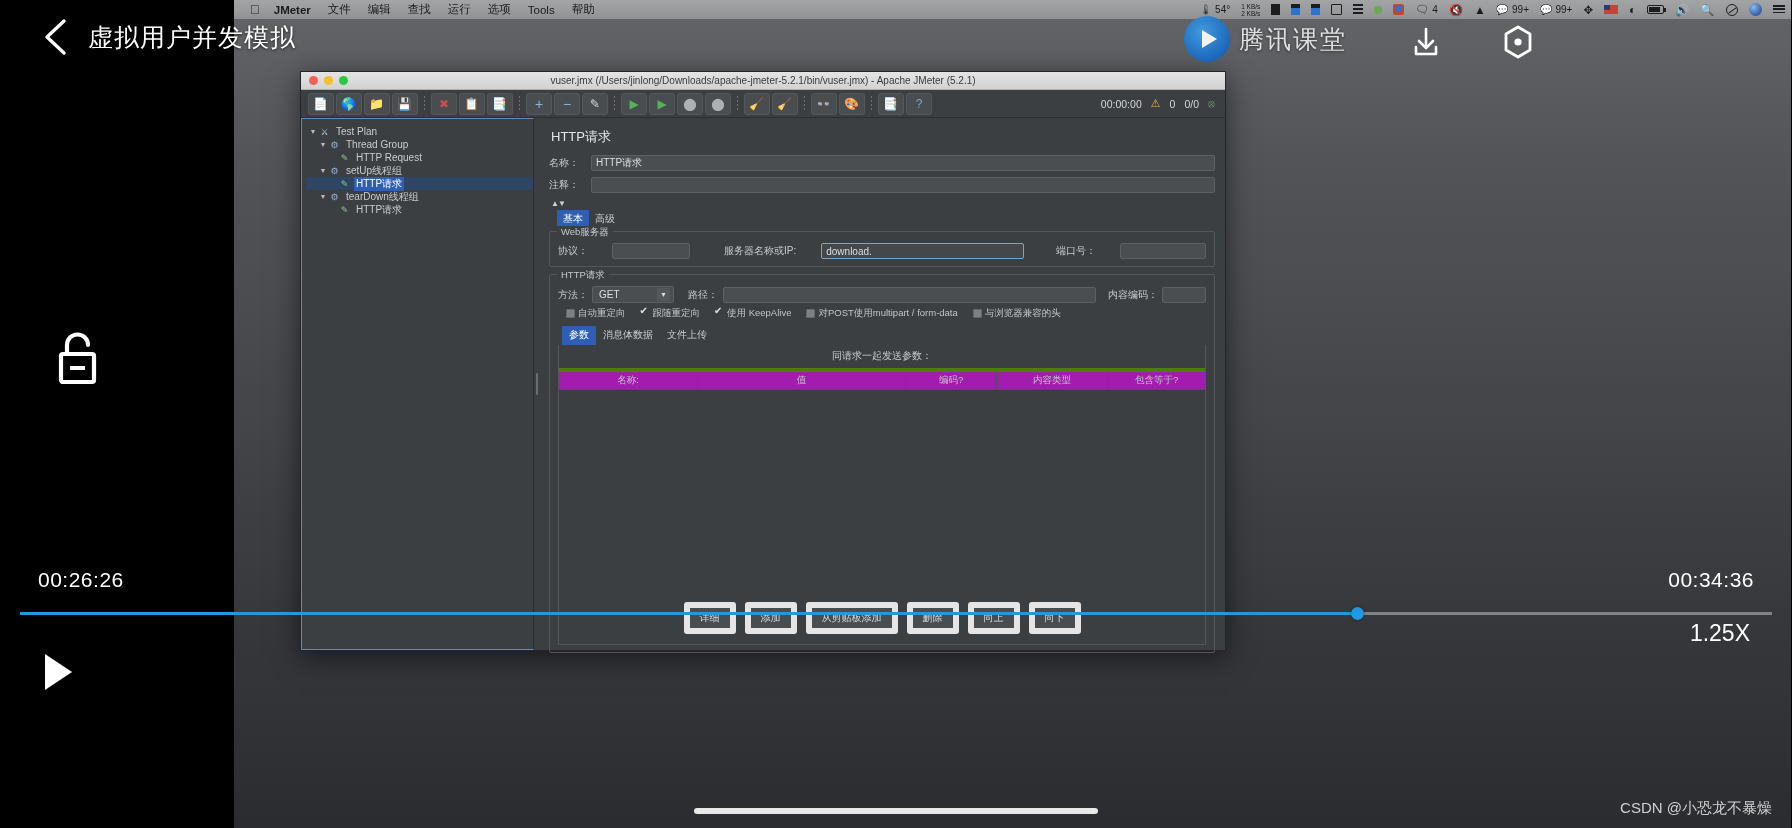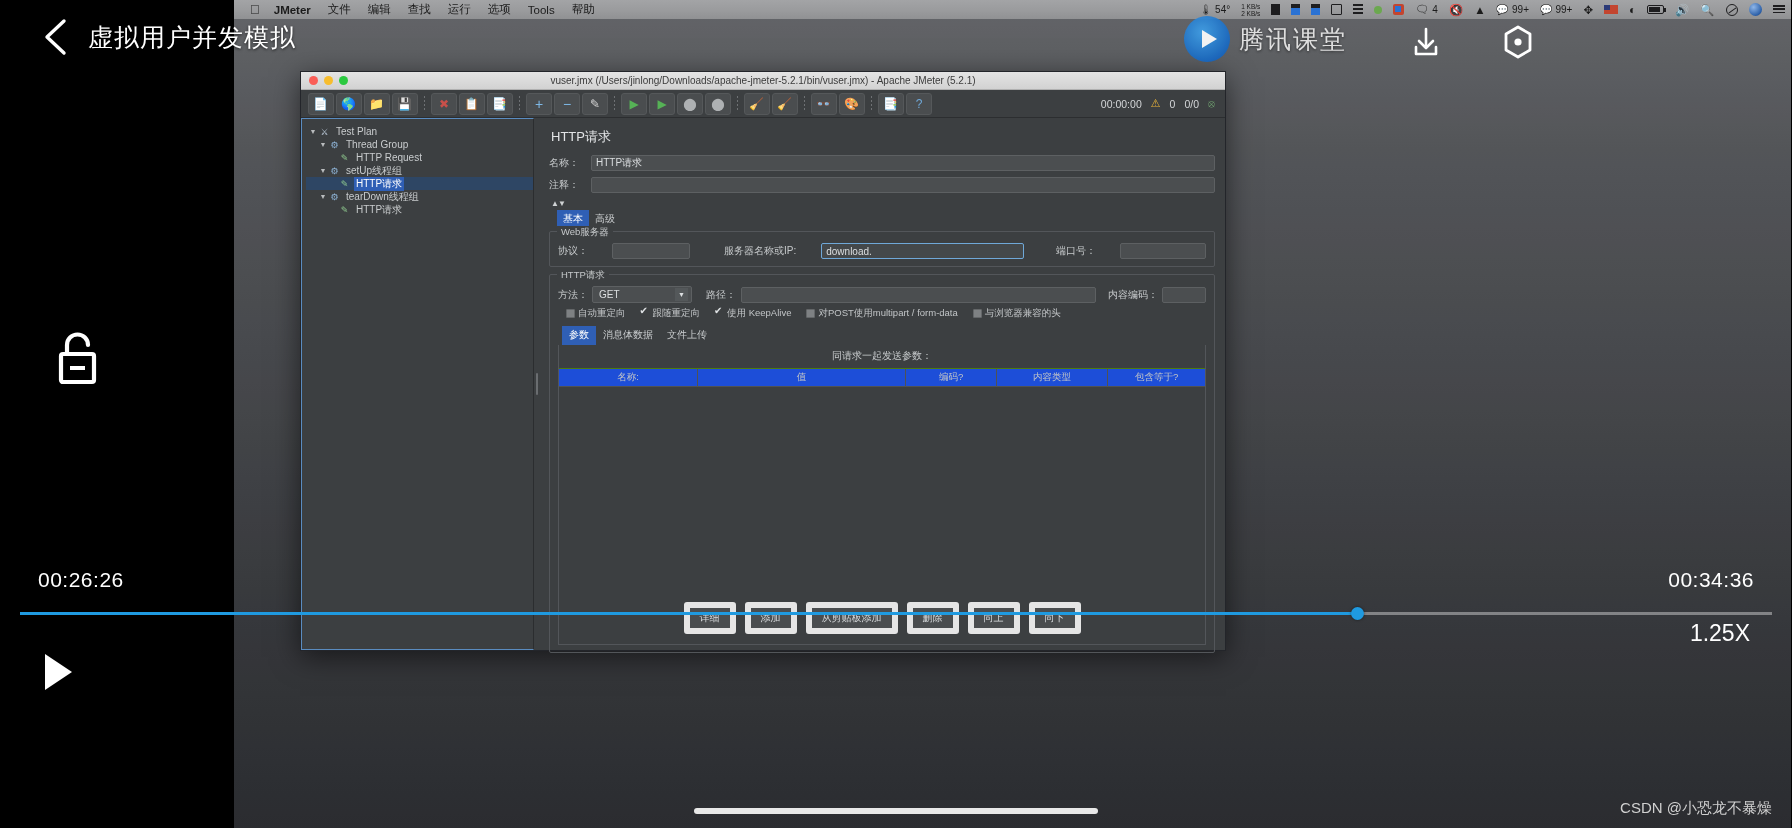--- a/index.html
+++ b/index.html
@@ -191,28 +191,28 @@
   .cbrow{ display:flex;align-items:center; gap:4px; margin:4px 0 6px 8px; font-size:9.5px;color:#c2c5c7;}
   .cb{ width:9px;height:9px;background:#7e8183;border:1px solid #646769;border-radius:1px;display:inline-block;position:relative;}
   .cb.checked{ background:#3c3f41;border:none; }
   .cb.checked:after{content:"✔";position:absolute;left:-1px;top:-4px;font-size:10px;color:#dfe2e4;}
   .cbitem{display:flex;align-items:center;gap:3px;margin-right:11px;}
   .subtabs{ display:flex; margin:0 0 0 4px;}
   .subtab{ font-size:10px;padding:2px 7px 3px 7px;color:#c9ccce;}
   .subtab.active{ background:#2f5fb5;color:#fff;}
   .params-box{ border:1px solid #53565a; border-top:none; flex:1; display:flex;flex-direction:column; min-height:0;}
   .params-title{ text-align:center;font-size:10px;color:#c6c9cb;padding:4px 0 5px 0;}
-  .pt-head{ display:flex; border-top:1px solid #4d7c0f; border-bottom:1px solid #4f5255; background:#1d4ed8;}
+  .pt-head{ display:flex; border-top:4px solid #4d7c0f; border-bottom:1px solid #4f5255; background:#a21caf;}
   .pt-head div{ font-size:9.5px;color:#c2c5c7; text-align:center; padding:2px 0; border-right:1px solid #4f5255;}
   .pt-body{ flex:1; background:#3c3f41;}
   .btnrow{ display:flex;justify-content:center;gap:9px; padding:7px 0 10px 0;}
   .jbtn{ background:#4a4d4f;border:6px solid #e5e5e5;border-radius:3px;color:#d7dadc;
          font-size:10px;padding:3px 10px; cursor:pointer;}
   .method-select{
-    background:#4b4e50;border:1px solid #5d6062;border-radius:2px;height:17px;width:100px;
+    background:#4b4e50;border:1px solid #5d6062;border-radius:2px;height:17px;width:82px;
     display:flex;align-items:center;justify-content:space-between;padding:0 3px 0 6px;font-size:10px;color:#dcdfe1;
   }
   .method-select .cv{ width:13px;height:13px;background:#54585a;display:flex;align-items:center;justify-content:center;font-size:7px;}
 </style>
 </head>
 <body>
 
 <div id="player">
 
   <div id="desktop">

